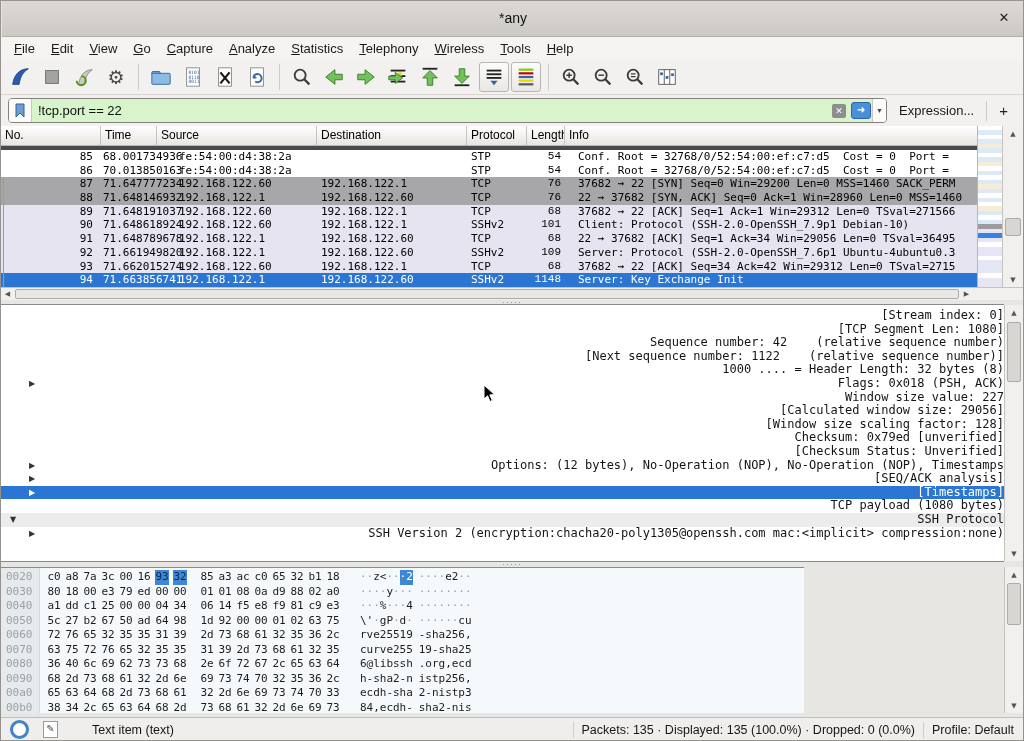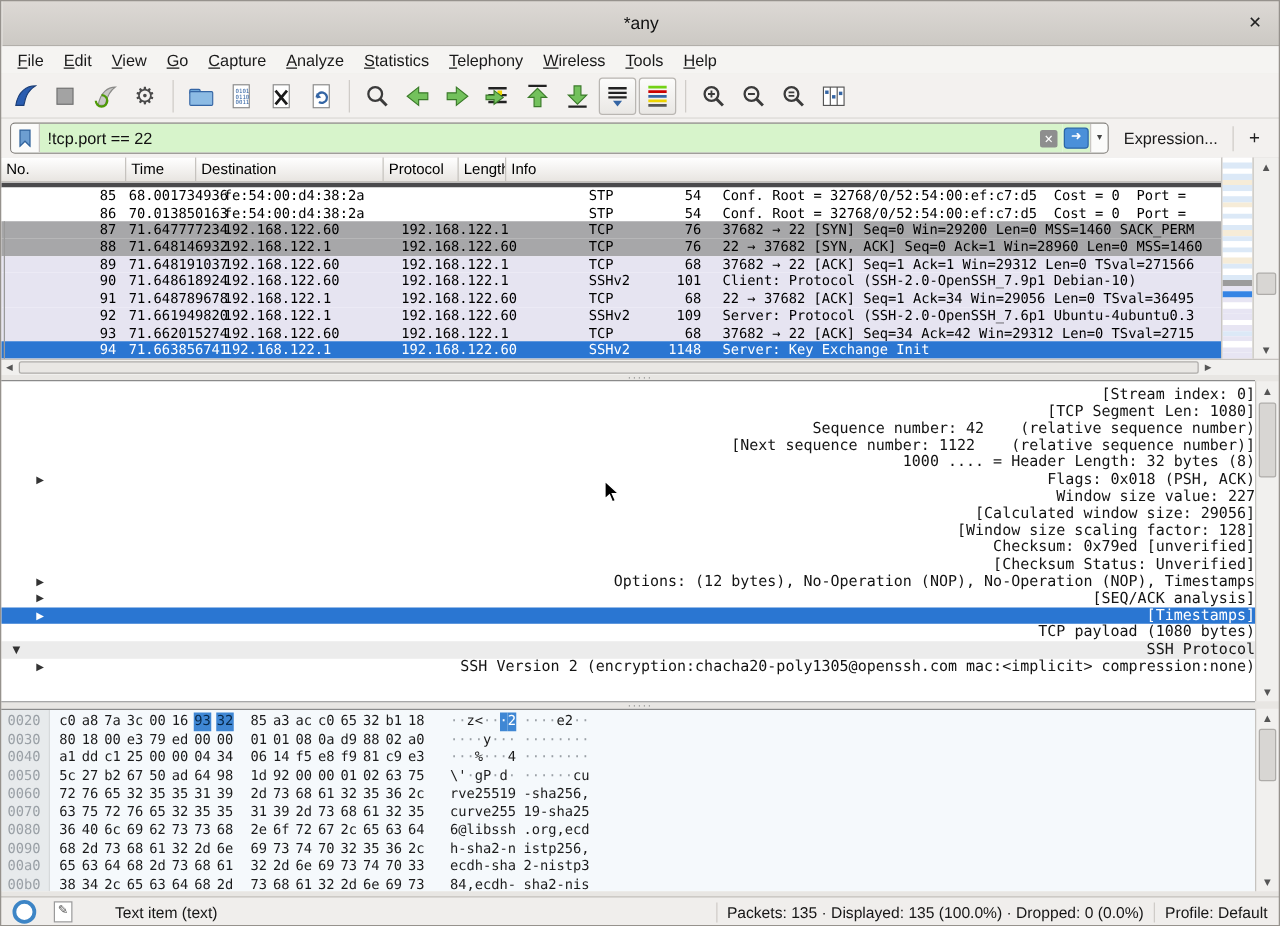--- a/index.html
+++ b/index.html
@@ -61,21 +61,21 @@
   .prow{height:13.7px;line-height:13.7px;display:flex;white-space:pre;overflow:hidden;}
   .prow.stp{background:#ffffff;}
   .prow.syn{background:#a7a7a9;}
   .prow.tcp{background:#e6e4f1;}
   .prow.sel{background:#2a76d2;color:#fff;}
   .c-no{width:96px;text-align:right;padding-right:4px;box-sizing:border-box;}
   .c-time{width:82px;padding-left:6px;box-sizing:border-box;}
   .c-src{width:140px;box-sizing:border-box;}
   .c-dst{width:148px;padding-left:2px;box-sizing:border-box;}
   .c-proto{width:60px;padding-left:4px;box-sizing:border-box;}
-  .c-len{width:34px;text-align:right;box-sizing:border-box;}
+  .c-len{width:34px;text-align:right;box-sizing:border-box;font-family:Liberation Mono, monospace;}
   .c-info{flex:1;padding-left:17px;overflow:hidden;box-sizing:border-box;}
   .related-line{position:absolute;left:3px;top:177px;width:1px;height:110px;background:#9a9a9a;z-index:5;}
 
   .minimap{position:absolute;top:126px;left:977px;width:25px;height:161px;border-left:1px solid #b9b6b1;
     background:#fff;overflow:hidden;box-sizing:border-box;}
   .stripe{width:100%;}
 
   .vsb{background:#f1f0ee;border-left:1px solid #c6c3bf;box-sizing:border-box;position:absolute;}
   .sb-arrow{height:15px;display:flex;align-items:center;justify-content:center;font-size:7px;color:#555;
     font-family:"DejaVu Sans",sans-serif;}
@@ -97,21 +97,21 @@
   .dline{height:13.6px;line-height:13.6px;white-space:pre;position:relative;padding-left:44px;color:#141414;}
   .dline.lvl0{padding-left:24px;}
   .dline .exp{position:absolute;font-size:8px;color:#333;top:0;font-family:"DejaVu Sans",sans-serif;}
   .dline.lvl1 .exp{left:28px;}
   .dline.lvl0 .exp{left:9px;}
   .dline.sel{background:#2a76d2;color:#fff;}
   .dline.sel .exp{color:#fff;}
   .dline.shaded{background:#ececec;}
 
   
-  .hex{position:absolute;top:567px;left:1px;width:1003px;height:146px;background:#f5f9fc;
+  .hex{position:absolute;top:567px;left:1px;width:803px;height:146px;background:#f5f9fc;
     border-top:1px solid #8a8a8a;box-sizing:border-box;font-family:"DejaVu Sans Mono",monospace;
     font-size:11px;overflow:hidden;padding-top:2px;}
   .hex-gutter{position:absolute;left:0;top:0;bottom:0;width:38px;background:#e7eaec;border-right:1px solid #d6d9db;}
   .hrow{height:14.5px;line-height:14.5px;white-space:pre;position:relative;color:#1c1c1c;}
   .h-off{display:inline-block;width:38px;padding-left:5px;color:#9aa0a6;box-sizing:border-box;position:relative;}
   .h-byte{display:inline-block;width:14px;margin-right:4px;text-align:center;}
   .h-byte.first{margin-left:8px;}
   .h-byte.gap8{margin-right:13px;}
   .h-ascii{margin-left:16px;}
   .h-ac{display:inline-block;width:6.6px;text-align:center;}
@@ -349,20 +349,21 @@
     </div>
   </div>
   <span class="expr-label">Expression...</span>
   <div class="fb-sep"></div>
   <span class="plus-btn">+</span>
 </div>
 
 <div class="plist-header" id="plheader">
     <div class="col" style="width: 100px;">No.</div>
     <div class="col" style="width: 56px;">Time</div>
+    <div class="col" style="width: 160px;">Source</div>
     <div class="col" style="width: 150px;">Destination</div>
     <div class="col" style="width: 60px;">Protocol</div>
     <div class="col" style="width: 38px;">Length</div>
     <div class="col" style="flex: 1 1 0%; border-right: 0px;">Info</div>
   </div>
 <div class="plist-body" id="plbody">
   <div class="sliver"></div>
 <div class="prow stp"><span class="c-no">85</span><span class="c-time">68.001734936</span><span class="c-src">fe:54:00:d4:38:2a</span><span class="c-dst"></span><span class="c-proto">STP</span><span class="c-len">54</span><span class="c-info">Conf. Root = 32768/0/52:54:00:ef:c7:d5  Cost = 0  Port = </span></div>
     <div class="prow stp"><span class="c-no">86</span><span class="c-time">70.013850163</span><span class="c-src">fe:54:00:d4:38:2a</span><span class="c-dst"></span><span class="c-proto">STP</span><span class="c-len">54</span><span class="c-info">Conf. Root = 32768/0/52:54:00:ef:c7:d5  Cost = 0  Port = </span></div>
     <div class="prow syn"><span class="c-no">87</span><span class="c-time">71.647777234</span><span class="c-src">192.168.122.60</span><span class="c-dst">192.168.122.1</span><span class="c-proto">TCP</span><span class="c-len">76</span><span class="c-info">37682 → 22 [SYN] Seq=0 Win=29200 Len=0 MSS=1460 SACK_PERM</span></div>

